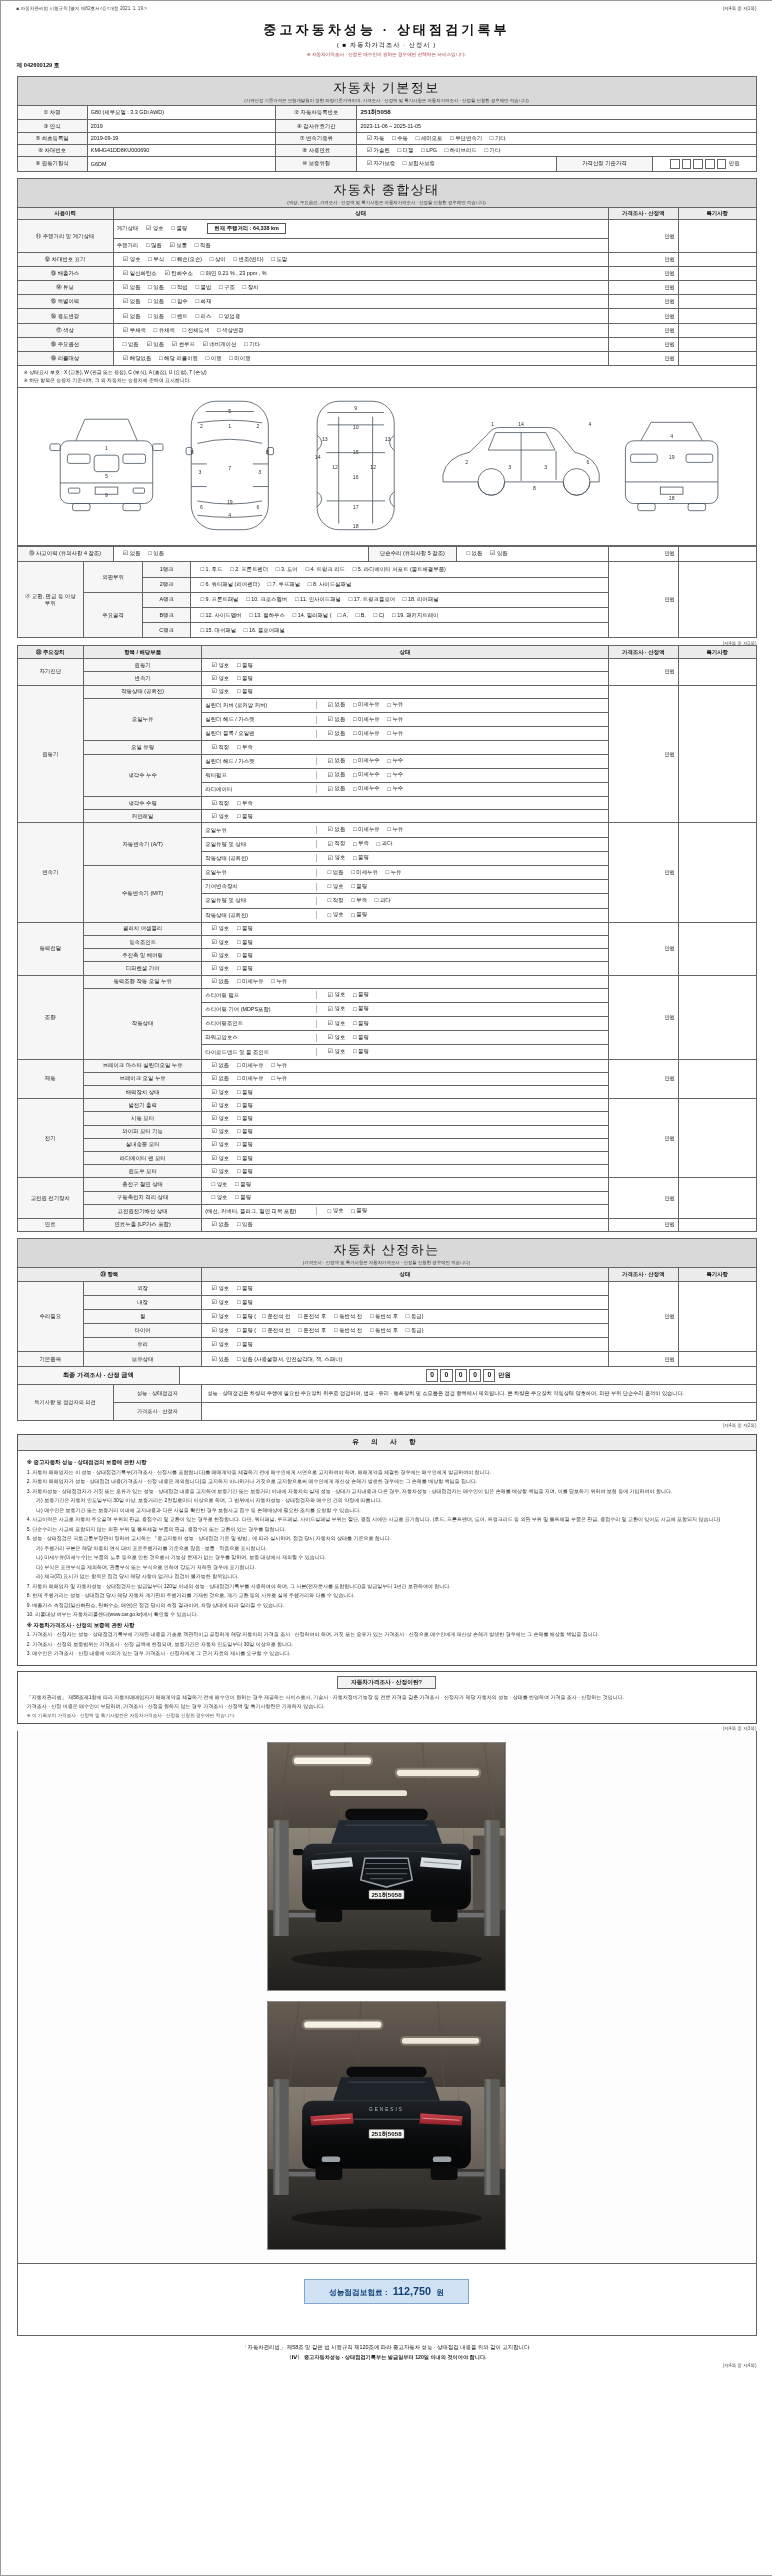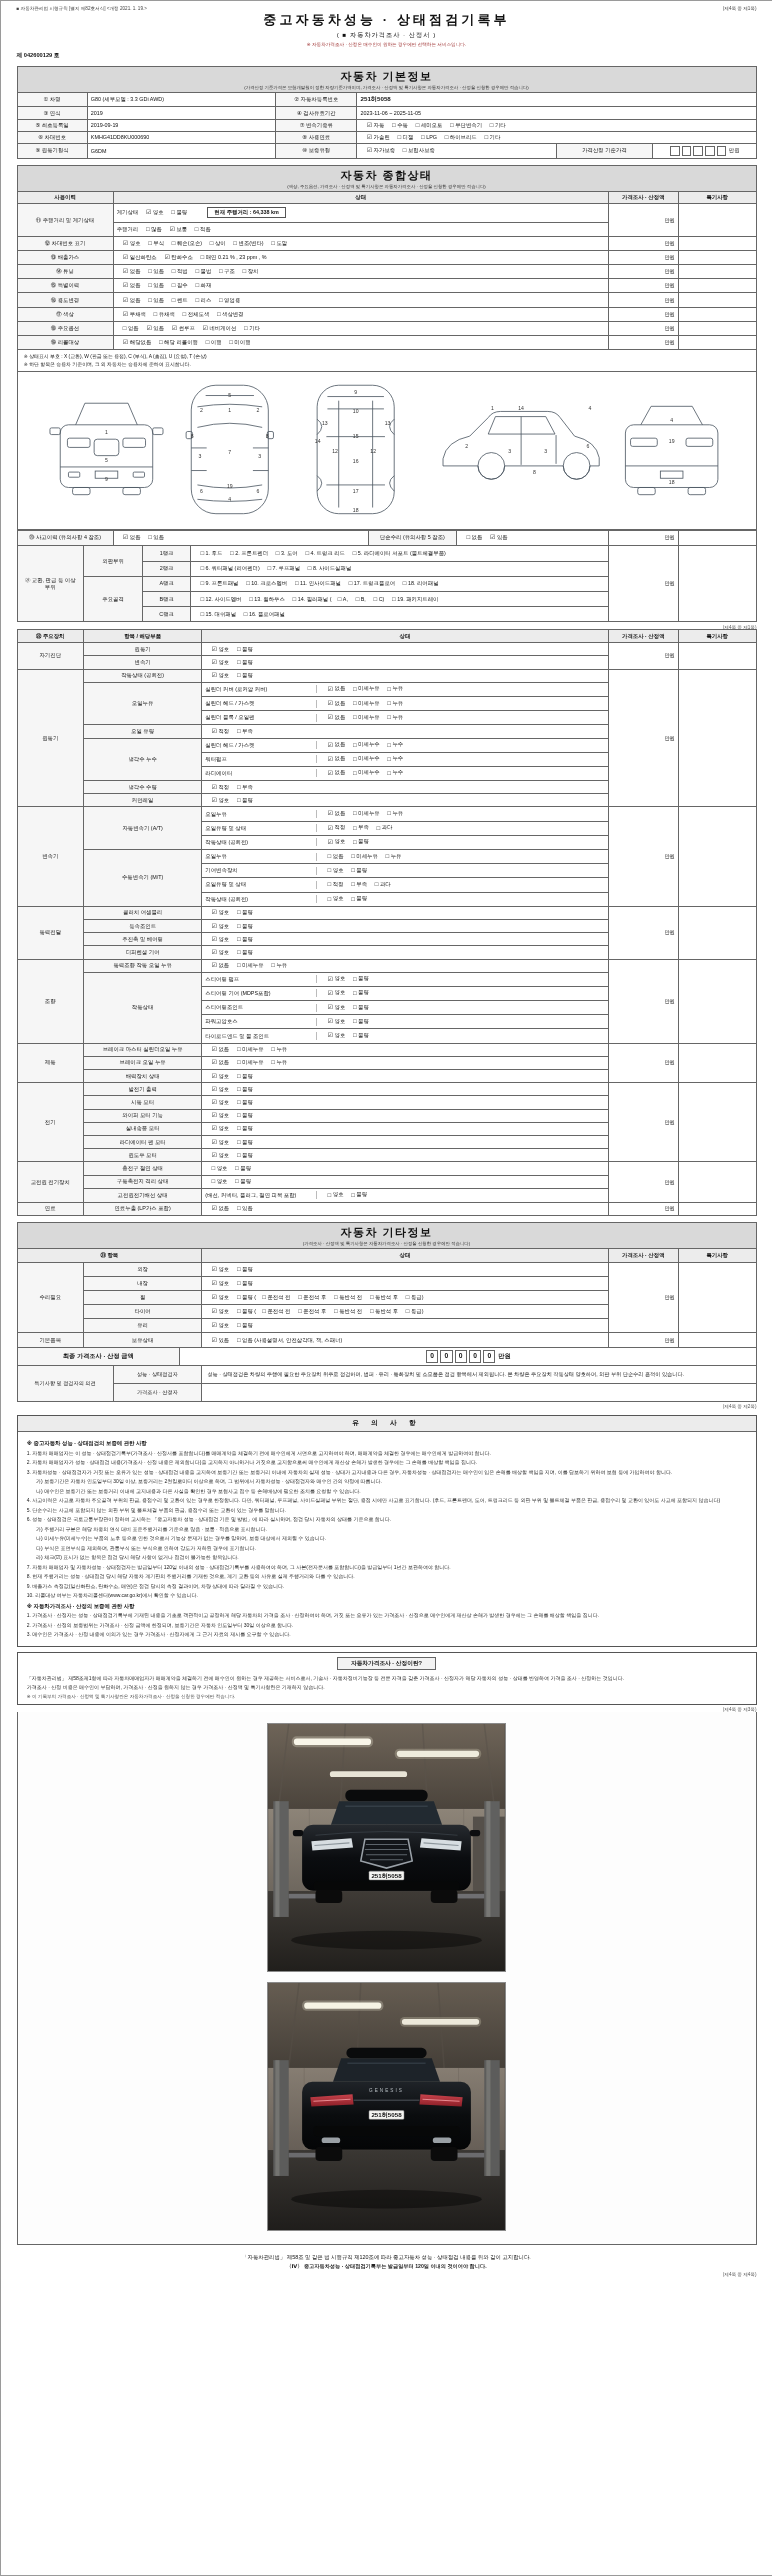--- a/index.html
+++ b/index.html
@@ -1,25 +1,25 @@
 <!DOCTYPE html>
 <html lang="ko" style="font-size:8.2px"><head>
 <meta charset="utf-8">
 <style>
   html,body{margin:0;padding:0;}
   body{width:773px;height:2576px;background:#fff;font-family:"Liberation Sans","DejaVu Sans",sans-serif;color:#111;overflow:hidden;}
   .page{box-sizing:border-box;width:773px;height:2576px;border:0.5px solid #9a9a9a;padding:5.2px 15.5px;position:relative;background:#fff;}
   .refline{display:flex;justify-content:space-between;font-size:4.6px;color:#444;}
-  .titlebox{text-align:center;margin-top:0;}
+  .titlebox{text-align:center;margin-top:10px;}
   .doc-title{font-size:13px;font-weight:bold;letter-spacing:3.1px;}
   .doc-sub{font-size:6.2px;margin-top:2.1px;letter-spacing:1px;}
   .doc-subnote{font-size:4.6px;color:#a03535;margin-top:1.5px;}
   .doc-no{text-align:left;font-size:5.7px;font-weight:bold;margin:5.2px 0 1px;}
   .secbar{background:#d9d9d9;border:0.5px solid #666;text-align:center;padding:2.1px 0 1.5px;margin-top:6.2px;}
-  .sect{font-size:11px;font-weight:bold;letter-spacing:1.5px;}
+  .sect{font-size:13px;font-weight:normal;letter-spacing:1.5px;}
   .secnote{display:block;font-size:4.4px;color:#333;margin-top:1px;}
   table{width:100%;border-collapse:collapse;table-layout:fixed;margin-top:-0.5px;}
   th,td{border:0.5px solid #666;font-size:5.4px;padding:2.1px 3.1px;vertical-align:middle;word-break:keep-all;}
   th{background:#ececec;text-align:center;font-weight:bold;padding:2.1px 1px;}
   td.lab{background:#f6f6f6;text-align:center;}
   td.ctr{text-align:center;}
   td.price{text-align:right;padding-right:4.1px;font-size:5.2px;}
   td.strong{font-weight:bold;font-size:6.2px;}
   .cb{display:inline-block;margin:0 1.5px 0 6.2px;font-size:6px;line-height:1;}
   .cb.on{font-weight:bold;}
@@ -564,21 +564,21 @@
           <td class="lab">연료</td>
           <td class="lab">연료누출 (LP가스 포함)</td>
           <td><span class="cb on">☑</span>없음 <span class="cb">□</span>있음</td>
           <td class="price">만원</td>
           <td></td>
         </tr>
       </tbody>
   </table>
 
   <div class="secbar">
-    <span class="sect">자동차 기타정보</span>
+    <span class="sect">자동차 산정하는</span>
     <span class="secnote">(가격조사 · 산정액 및 특기사항은 자동차가격조사 · 산정을 신청한 경우에만 적습니다)</span>
   </div>
   <table class="t-etc">
     <colgroup>
         <col style="width:9%">
         <col style="width:16%">
         <col style="width:55%">
         <col style="width:9.5%">
         <col style="width:10.5%">
       </colgroup>
@@ -804,20 +804,27 @@
       <rect x="196" y="248" width="68" height="17" rx="2" fill="#f5f5f2" stroke="#8a8a8a"></rect>
       <text x="230" y="261" font-size="12" font-weight="bold" fill="#111" text-anchor="middle">251허5058</text>
       <rect x="88" y="278" width="284" height="20" rx="8" fill="#070808"></rect>
       <rect x="104" y="300" width="36" height="11" rx="5" fill="#9aa0a5"></rect>
         <rect x="320" y="300" width="36" height="11" rx="5" fill="#9aa0a5"></rect>
       <rect x="92" y="318" width="52" height="28" rx="8" fill="#0b0b0b"></rect>
         <rect x="316" y="318" width="52" height="28" rx="8" fill="#0b0b0b"></rect>
     </svg>
   </div>
 
+  <div class="sign-area">
+    <div class="insurance">
+      <span>성능점검보험료 :</span>
+      <span class="amt">112,750</span>
+      <span>원</span>
+    </div>
+  </div>
 
   <div class="footer">
     <div class="f1">「자동차관리법」 제58조 및 같은 법 시행규칙 제120조에 따라 중고자동차 성능 · 상태점검 내용을 위와 같이 고지합니다.</div>
     <div class="f2">〈Ⅳ〉 중고자동차성능 · 상태점검기록부는 발급일부터 120일 이내의 것이어야 합니다.</div>
   </div>
   <div class="marker">(제4쪽 중 제4쪽)</div>
 
 </div>
 
 

